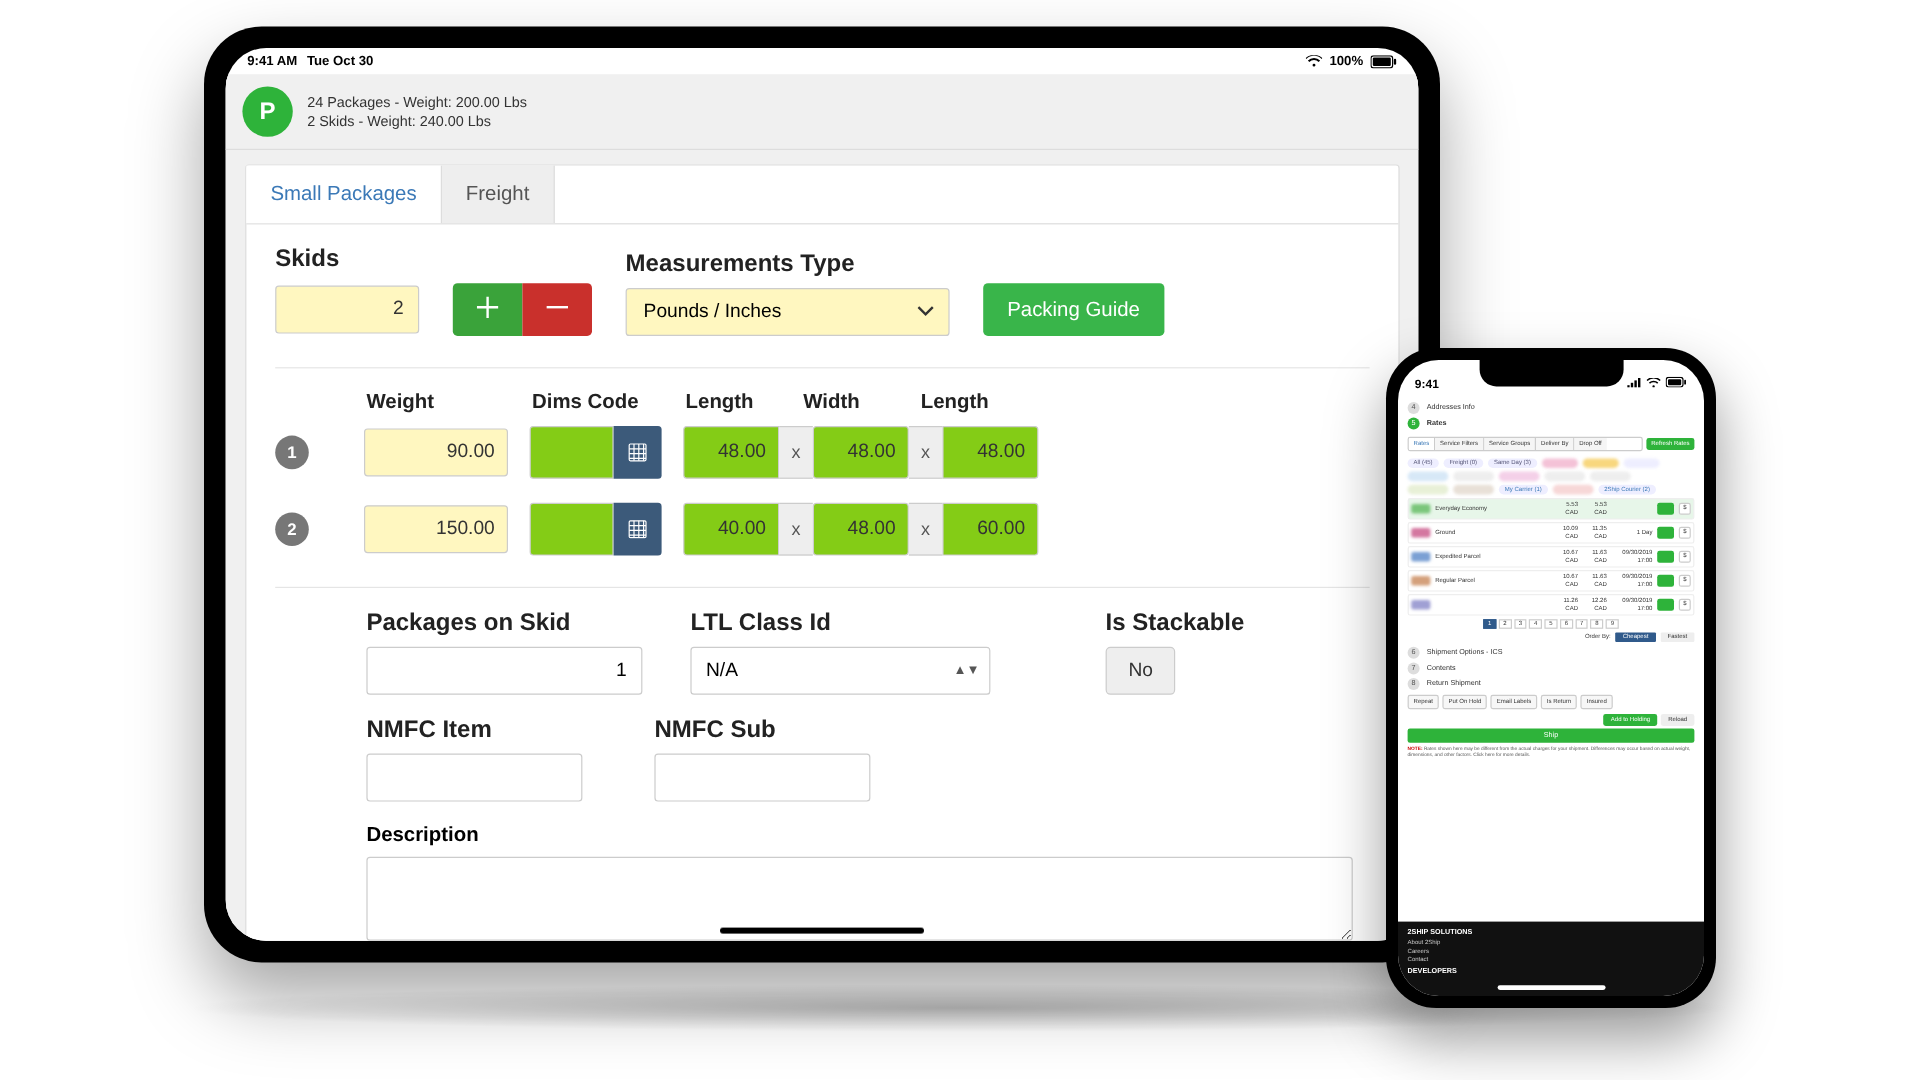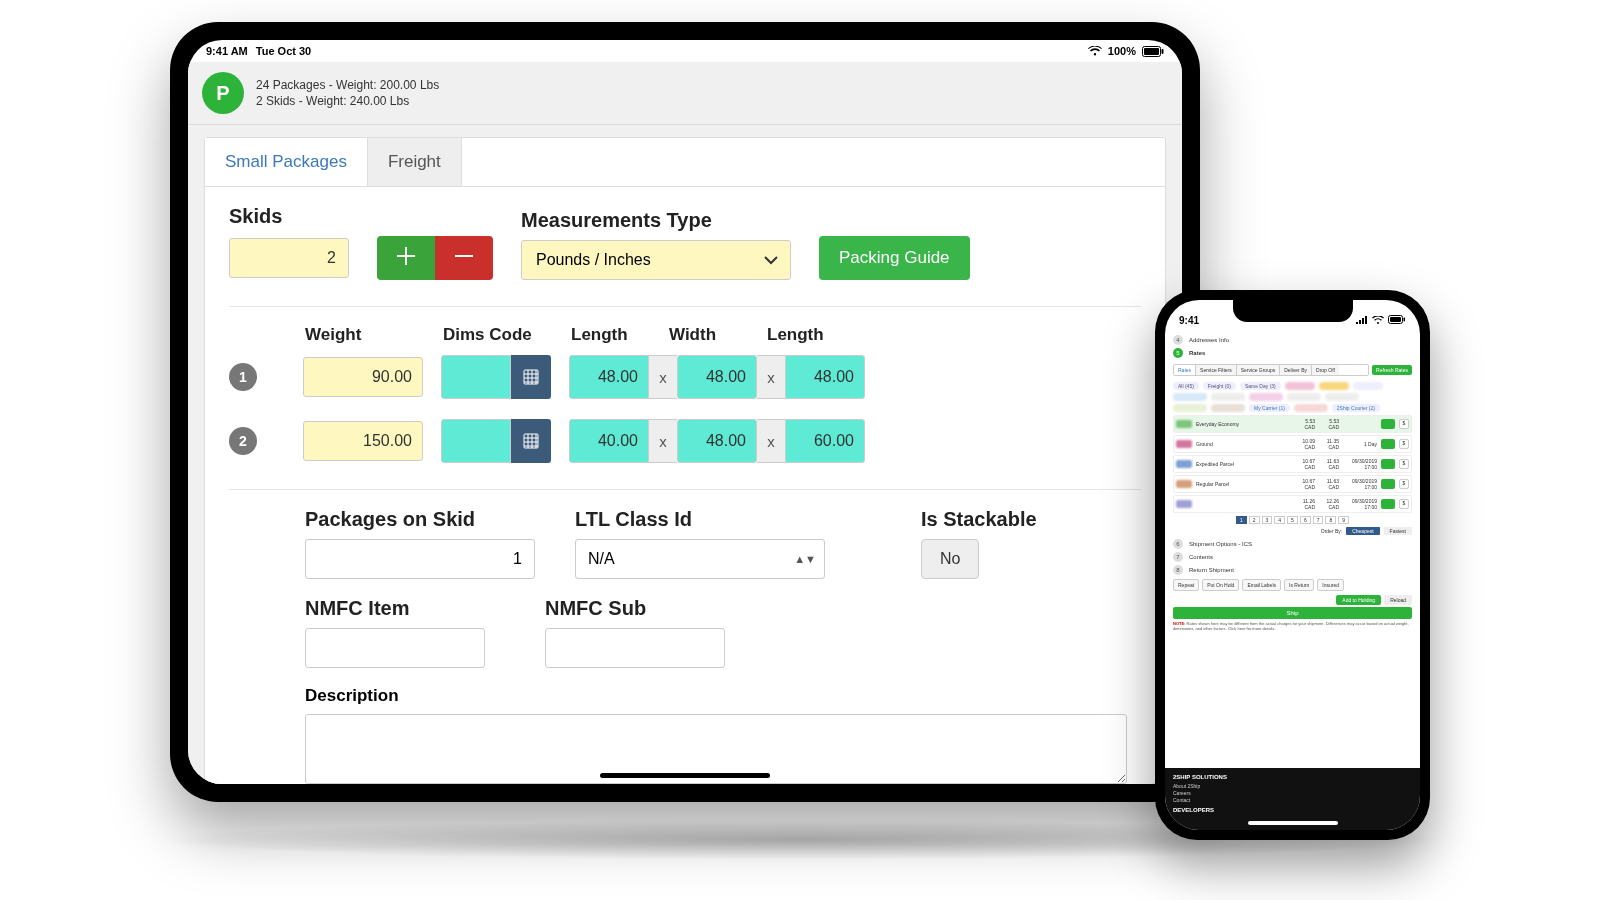--- a/index.html
+++ b/index.html
@@ -105,21 +105,21 @@
   .skid-table .hdr { display:flex; gap:18px; padding-left:76px; font-size:17px; font-weight:700; color:#222; margin-bottom:10px; }
   .hdr .h-weight{width:120px;} .hdr .h-dims{width:110px;}
   .hdr .h-len{width:80px;} .hdr .h-wid{width:80px;} .hdr .h-hei{width:80px;}
 
   .skid-row { display:flex; align-items:center; gap:18px; margin-bottom:20px; }
   .row-num {
     width:28px; height:28px; border-radius:50%; background:#777; color:#fff;
     display:flex; align-items:center; justify-content:center; font-size:14px; font-weight:700; margin-right:28px;
   }
   .inp {
-    border:1px solid #ccc; border-radius:3px; padding:10px 10px; font-size:16px; text-align:right; color:#333; background:#5eead4;
+    border:1px solid #ccc; border-radius:3px; padding:10px 10px; font-size:16px; text-align:right; color:#333; background:#84cc16;
   }
   .inp.yellow{ background:#fff7c0; }
   .inp.w120{width:120px;} .inp.w80{width:80px;}
   .dims-code{ display:flex; }
   .dims-code .inp{ width:70px; border-radius:3px 0 0 3px; }
   .icon-btn{
     width:40px; height:44px; background:#3c5a7a; border:none; border-radius:0 3px 3px 0;
     display:flex; align-items:center; justify-content:center; cursor:pointer;
   }
   .dim-sep{

